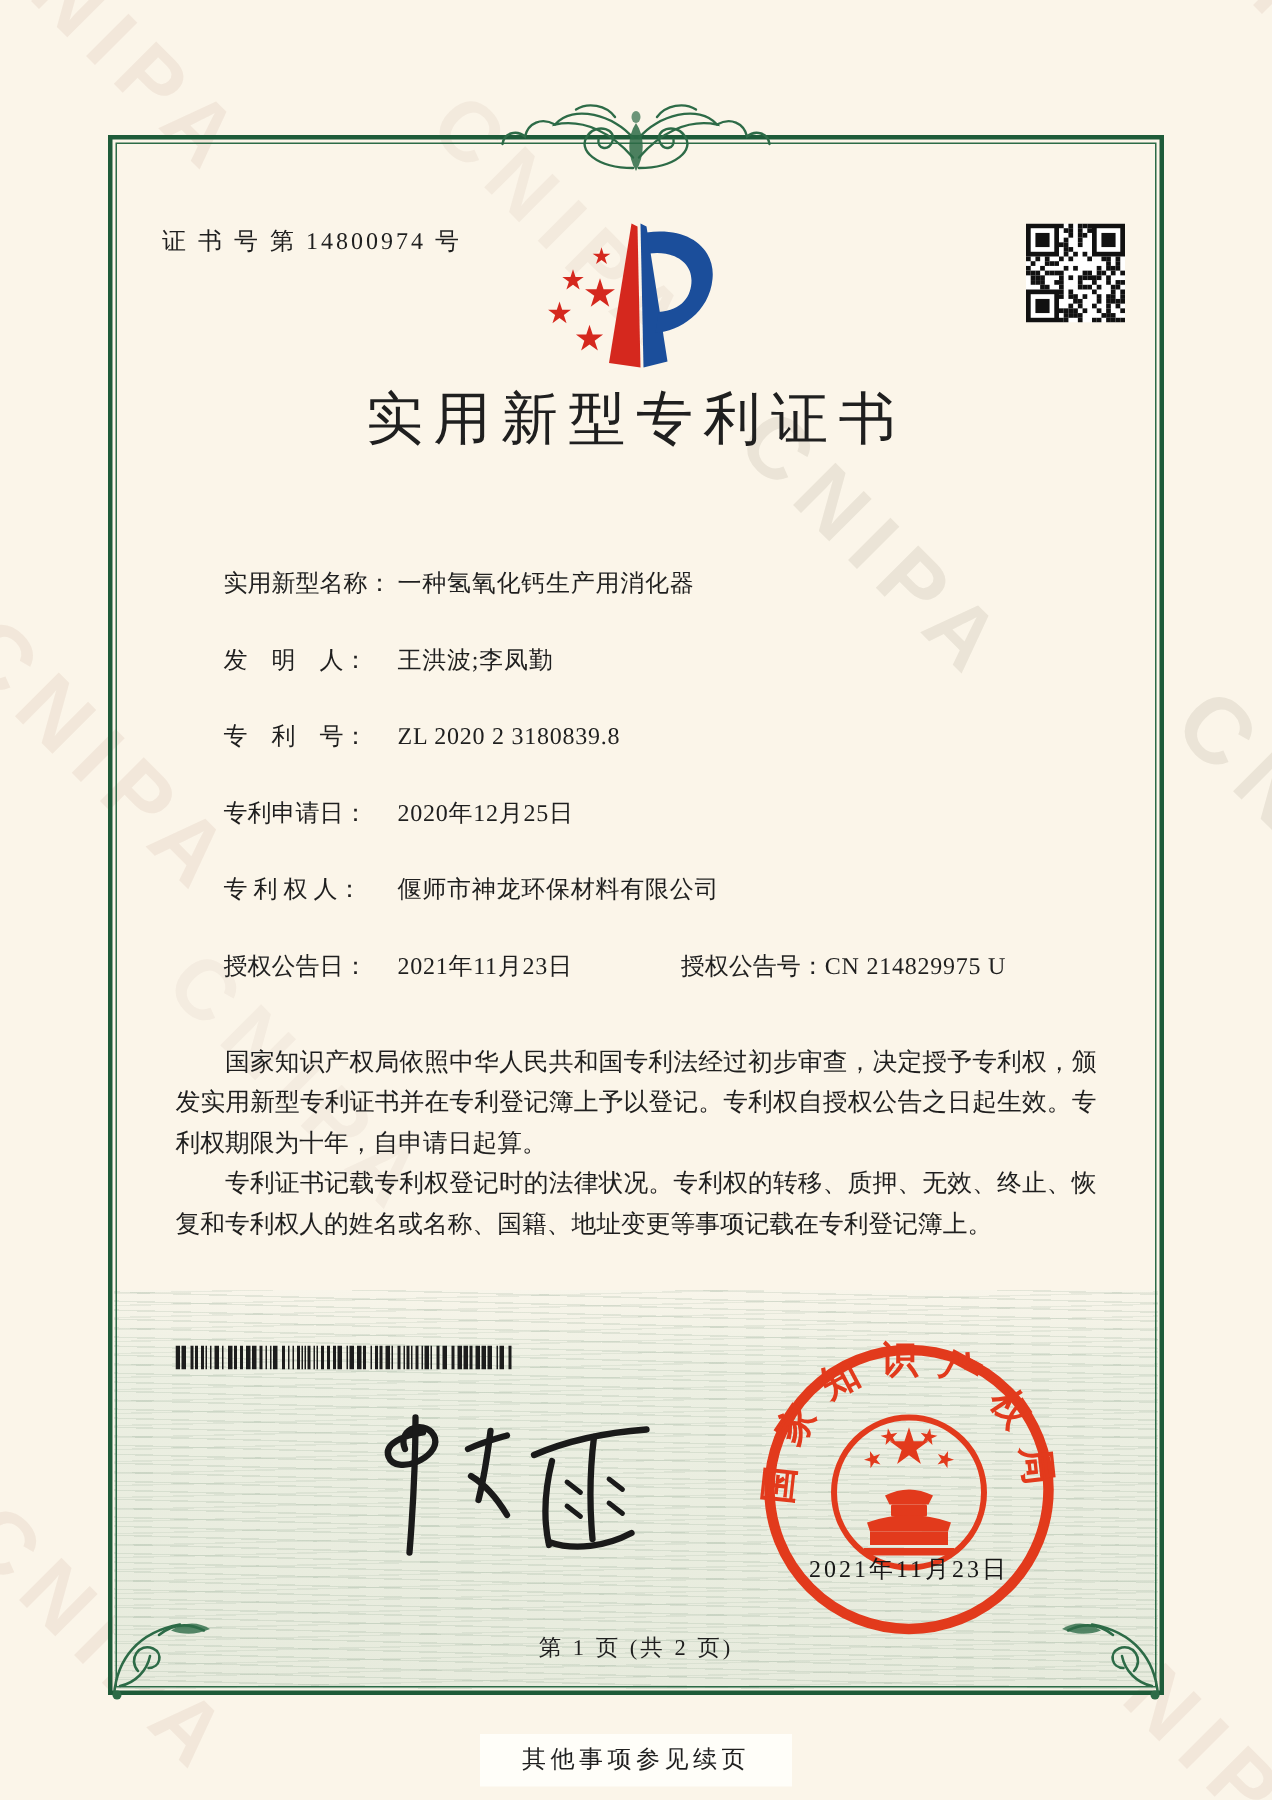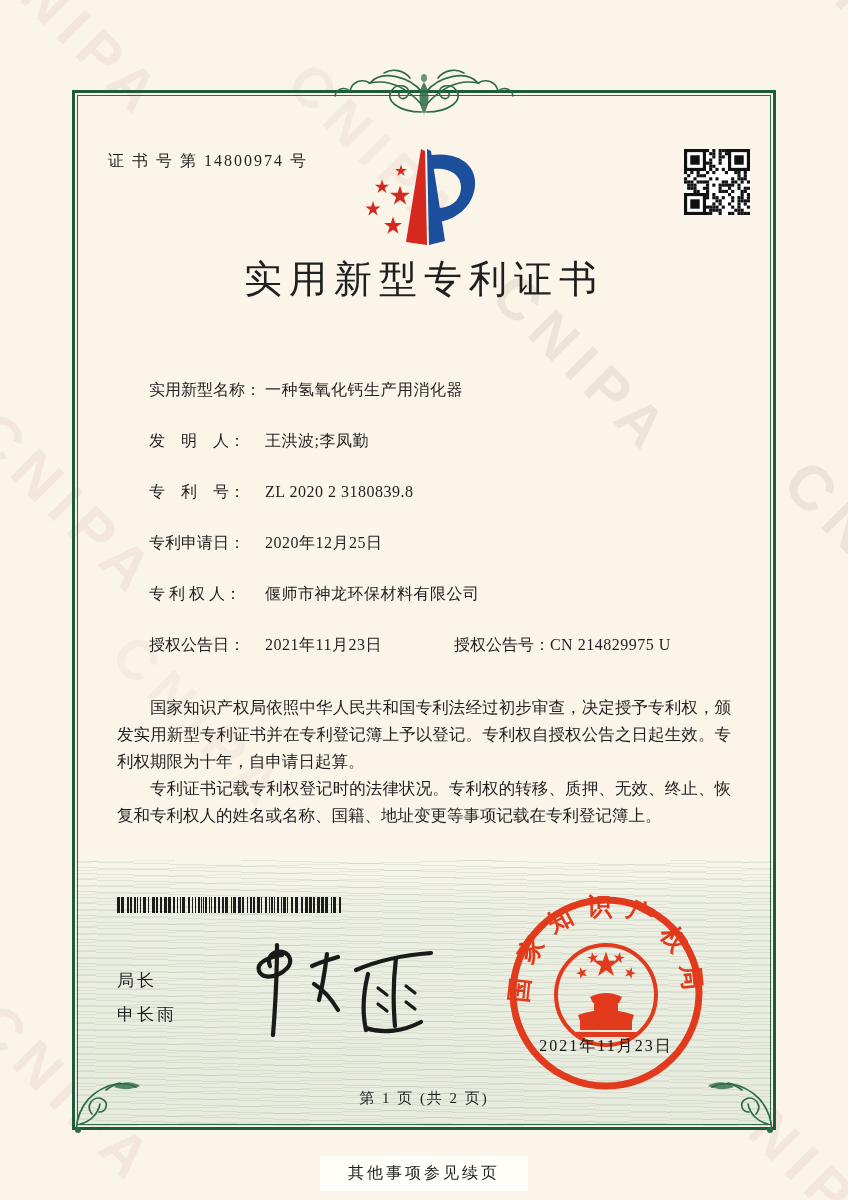--- a/index.html
+++ b/index.html
@@ -409,24 +409,20 @@
         <rect x="192" y="0" width="3" height="16" fill="#1c1c1c"></rect>
         <rect x="196" y="0" width="2" height="16" fill="#1c1c1c"></rect>
         <rect x="200" y="0" width="3" height="16" fill="#1c1c1c"></rect>
         <rect x="204" y="0" width="3" height="16" fill="#1c1c1c"></rect>
         <rect x="208" y="0" width="3" height="16" fill="#1c1c1c"></rect>
         <rect x="214" y="0" width="1" height="16" fill="#1c1c1c"></rect>
         <rect x="216" y="0" width="3" height="16" fill="#1c1c1c"></rect>
         <rect x="222" y="0" width="2" height="16" fill="#1c1c1c"></rect>
       </svg>
 
-    <div class="signer">
-      <div>局长</div>
-      <div>申长雨</div>
-    </div>
 
     <svg class="signature" viewBox="0 0 215 105">
       <g stroke="#1a1a1a" fill="none" stroke-linecap="round" stroke-width="4.2">
         <path d="M38,28 C32,13 54,8 58,21 C61,34 32,46 27,33 C24,25 36,19 50,17"></path>
         <path d="M45,7 C45,35 43,72 41,97"></path>
         <path d="M95,16 C93,32 91,46 87,62"></path>
         <path d="M80,28 C91,23 99,21 106,19"></path>
         <path d="M82,46 C92,52 100,62 106,72"></path>
         <path d="M124,32 C147,22 172,17 199,15"></path>
         <path d="M136,36 C131,56 130,74 134,92"></path>

